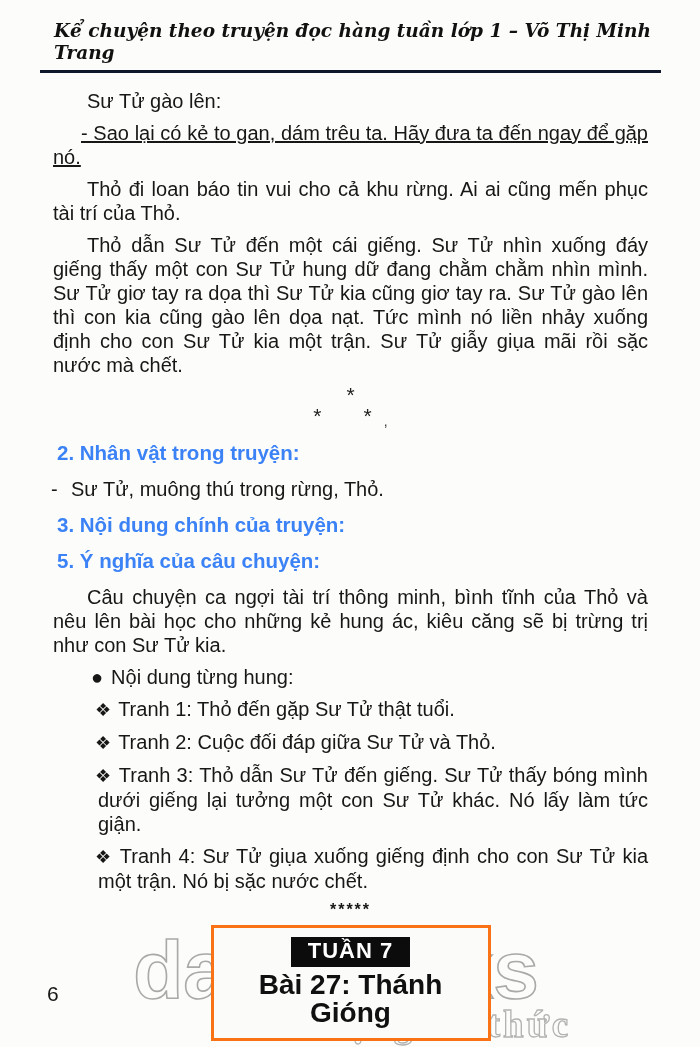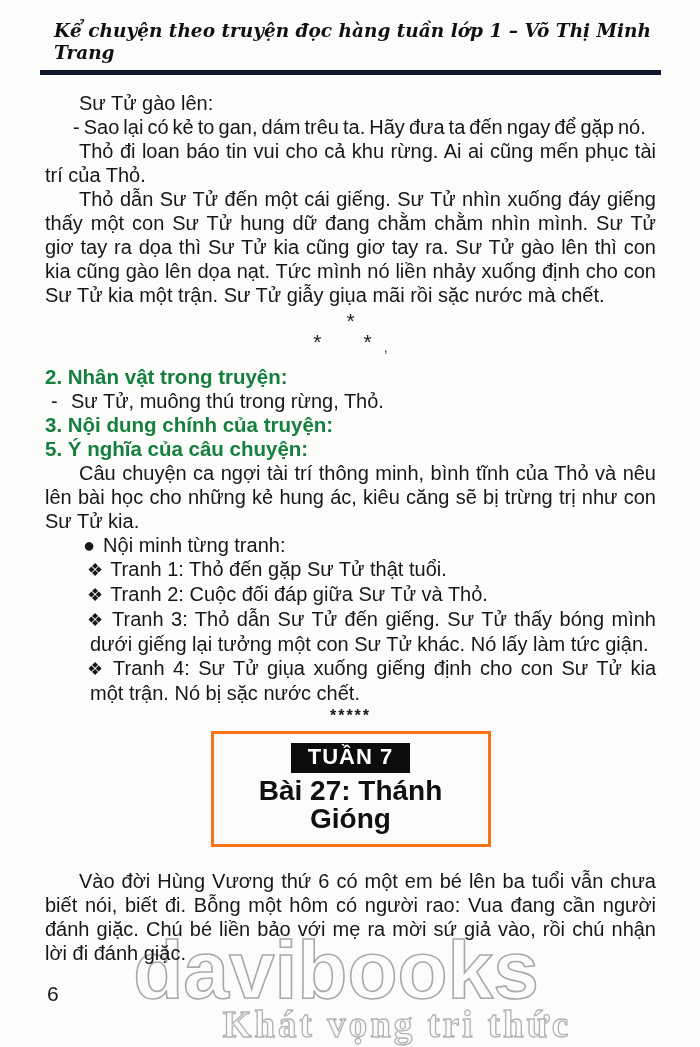--- a/index.html
+++ b/index.html
@@ -7,31 +7,31 @@
     position:relative;width:700px;height:1047px;margin:0 auto;
     background:#fcfcfa;overflow:hidden;
     font-family:"Liberation Sans",sans-serif;color:#171717;
   }
   .watermark-svg{position:absolute;left:0;top:918px;z-index:0;pointer-events:none;}
   .content{position:absolute;left:45px;right:44px;top:20px;z-index:1;}
   .running-head{
     font-family:"DejaVu Serif",serif;font-style:italic;font-weight:bold;
     font-size:18.5px;line-height:22px;color:#111;
     margin:0 -5px 16px -5px;padding:0 0 6px 14px;
-    border-bottom:5px solid #0f172a;
+    border-bottom:3px solid #0f172a;
   }
-  .body-text p{margin:0;font-size:20px;line-height:24px;text-align:justify;}
+  .body-text p{margin:8px;font-size:20px;line-height:24px;text-align:justify;}
   p.indent{text-indent:34px;}
-  p.dialogue{text-indent:28px;word-spacing:-1.5px;}
+  p.dialogue{text-indent:28px;word-spacing:-1.5px;text-decoration:underline;}
   .stars{text-align:center;margin:4px 0 10px 0;font-size:21px;color:#222;}
   .stars .row1{line-height:20px;}
   .stars .row2{line-height:22px;}
   .stars .gap{display:inline-block;width:42px;}
   .stars .artifact{font-size:14px;color:#3a3a3a;margin-left:12px;position:relative;top:3px;}
-  h3.sec-head{margin:0;font-size:20.5px;line-height:24px;font-weight:bold;color:#15803d;}
+  h3.sec-head{margin:12px;font-size:20.5px;line-height:24px;font-weight:bold;color:#3b82f6;}
   .char-item{display:flex;font-size:20px;line-height:24px;}
   .char-item .dash{width:20px;padding-left:6px;}
   p.bullet-line{padding-left:38px;text-align:left;}
   .bullet-dot{margin-right:8px;}
   p.tranh{padding-left:45px;text-indent:-3px;}
   .tranh-marker{margin-right:7px;font-size:18px;}
   .sep-stars{text-align:center;font-size:16px;font-weight:bold;letter-spacing:2px;line-height:18px;margin:2px 0 6px 0;}
   .week-box{
     box-sizing:border-box;width:280px;margin:0 auto;
     border:3px solid #f97316;background:#fbfbf9;
@@ -78,21 +78,21 @@
       <div class="char-item">
         <span class="dash">-</span>
         <span>Sư Tử, muông thú trong rừng, Thỏ.</span>
       </div>
 
       <h3 class="sec-head">3. Nội dung chính của truyện:</h3>
 
       <h3 class="sec-head">5. Ý nghĩa của câu chuyện:</h3>
       <p class="indent">Câu chuyện ca ngợi tài trí thông minh, bình tĩnh của Thỏ và nêu lên bài học cho những kẻ hung ác, kiêu căng sẽ bị trừng trị như con Sư Tử kia.</p>
 
-      <p class="bullet-line"><span class="bullet-dot">●</span><span>Nội minh từng tranh:</span></p>
+      <p class="bullet-line"><span class="bullet-dot">●</span><span>Nội dung từng hung:</span></p>
 
       <p class="tranh"><span class="tranh-marker">❖</span><span>Tranh 1: Thỏ đến gặp Sư Tử thật tuổi.</span></p>
 
       <p class="tranh"><span class="tranh-marker">❖</span><span>Tranh 2: Cuộc đối đáp giữa Sư Tử và Thỏ.</span></p>
 
       <p class="tranh"><span class="tranh-marker">❖</span><span>Tranh 3: Thỏ dẫn Sư Tử đến giếng. Sư Tử thấy bóng mình dưới giếng lại tưởng một con Sư Tử khác. Nó lấy làm tức giận.</span></p>
 
       <p class="tranh"><span class="tranh-marker">❖</span><span>Tranh 4: Sư Tử giụa xuống giếng định cho con Sư Tử kia một trận. Nó bị sặc nước chết.</span></p>
     </div>
 

